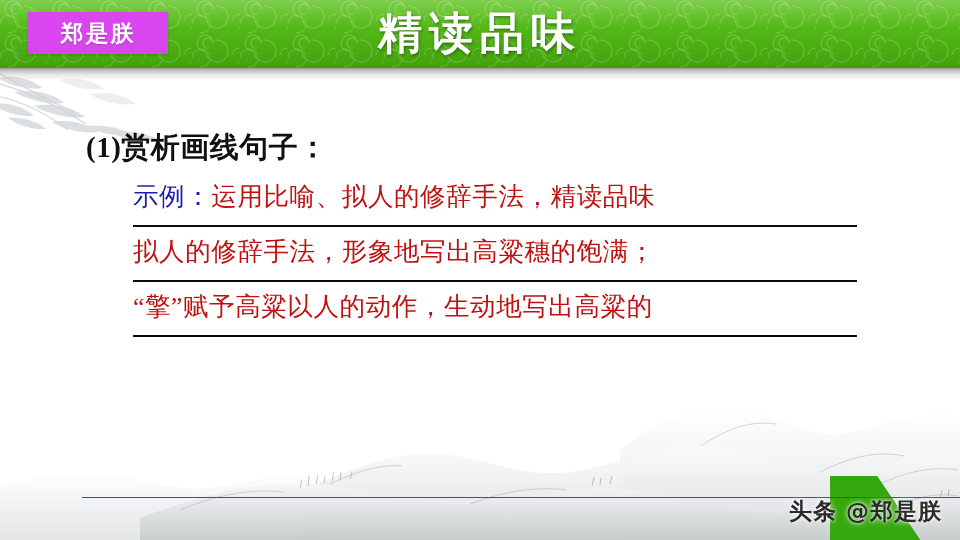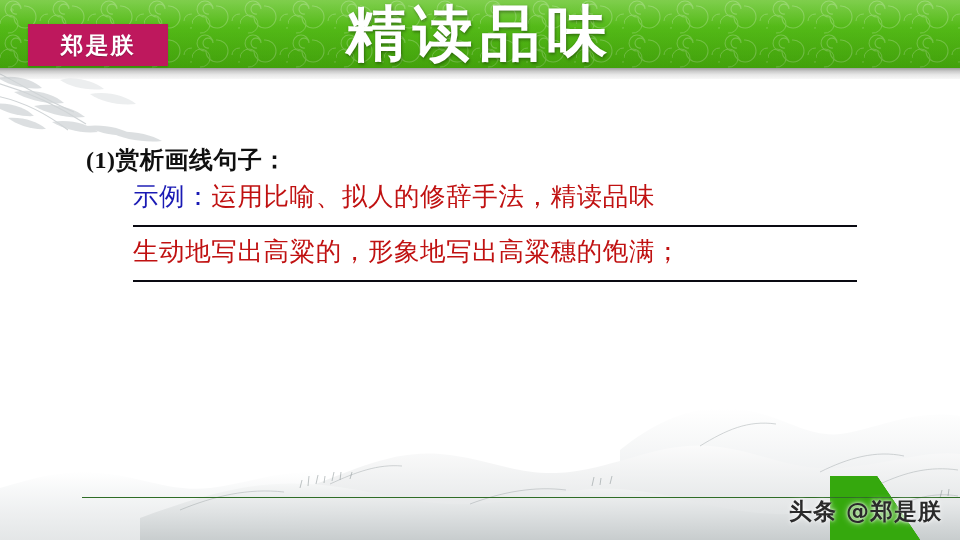--- a/index.html
+++ b/index.html
@@ -52,23 +52,23 @@
   }
   .header-divider-top {
     position: absolute;
     left: 0; top: 68px;
     width: 960px; height: 2px;
     background: #8d8d8d;
   }
 
   .brand-badge {
     position: absolute;
-    left: 28px; top: 24px;
+    left: 28px; top: 12px;
     width: 140px; height: 42px;
-    background: #be185d;
+    background: #d946ef;
     display: flex;
     align-items: center;
     justify-content: center;
     box-shadow: 0 1px 2px rgba(0,0,0,0.18);
   }
   .brand-badge .brand-text {
     color: #ffffff;
     font-family: "DejaVu Sans", "Liberation Sans", sans-serif;
     font-size: 23px;
     font-weight: bold;
@@ -77,21 +77,21 @@
     text-shadow: 0 1px 1px rgba(0,0,0,0.25);
   }
 
   .header-title {
     position: absolute;
     left: 0; top: 2px;
     width: 960px;
     text-align: center;
     color: #ffffff;
     font-family: "DejaVu Serif", "Liberation Serif", serif;
-    font-size: 60px;
+    font-size: 44px;
     font-weight: bold;
     letter-spacing: 7px;
     line-height: 62px;
     text-shadow: 1px 2px 3px rgba(0,0,0,0.30), 0 0 2px rgba(0,0,0,0.15);
     white-space: nowrap;
   }
 
   
   .deco-bamboo {
     position: absolute;
@@ -135,26 +135,25 @@
   
   .content {
     position: absolute;
     left: 0; top: 110px;
     width: 960px;
   }
   .prompt-line {
     position: absolute;
     left: 86px; top: 18px;
     font-family: "Liberation Serif", "DejaVu Serif", serif;
-    font-size: 24px;
+    font-size: 29px;
     font-weight: bold;
     color: #101010;
     letter-spacing: 0.5px;
     white-space: nowrap;
-    margin-top: 16px;
   }
   .answer-block {
     position: absolute;
     left: 133px; top: 62px;
     width: 724px;
   }
   .answer-row {
     position: relative;
     height: 55px;
     border-bottom: 2.5px solid #0a0a12;
@@ -229,21 +228,26 @@
     <div class="prompt-line">(1)赏析画线句子：</div>
 
     <div class="answer-block">
       <div class="answer-row">
         <div class="row-text">
           <span class="label-blue">示例：</span><span>运用比喻、拟人的修辞手法，精读品味</span>
         </div>
       </div>
       <div class="answer-row">
         <div class="row-text">
-          <span class="label-blue"></span><span>生动地写出高粱的，形象地写出高粱穗的饱满；</span>
+          <span class="label-blue"></span><span>拟人的修辞手法，形象地写出高粱穗的饱满；</span>
+        </div>
+      </div>
+      <div class="answer-row">
+        <div class="row-text">
+          <span class="label-blue"></span><span>“擎”赋予高粱以人的动作，生动地写出高粱的</span>
         </div>
       </div>
     </div>
   </div>
 
   <svg class="deco-mountains" viewBox="0 0 960 160" preserveAspectRatio="none">
     <defs>
       <linearGradient id="mtnFar" x1="0" y1="0" x2="0" y2="1">
         <stop offset="0%" stop-color="#ffffff"></stop>
         <stop offset="55%" stop-color="#eceeef"></stop>

